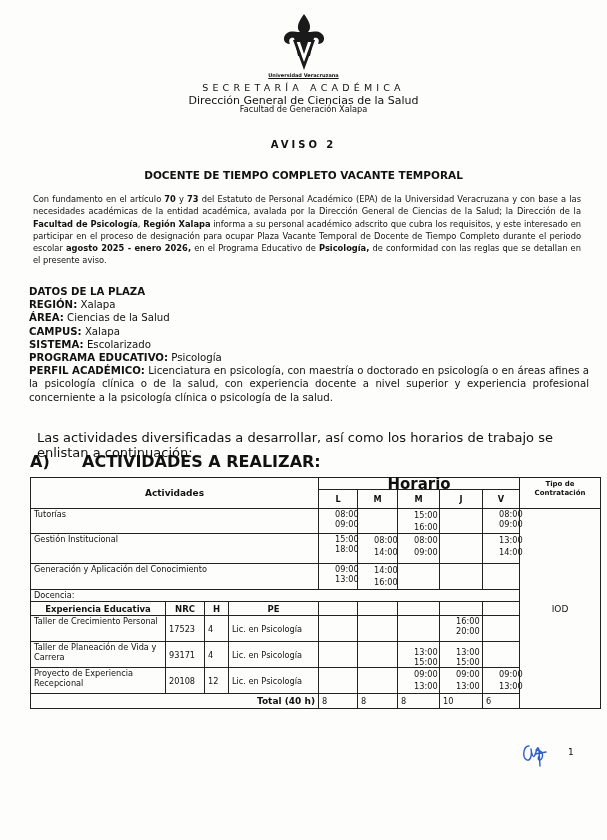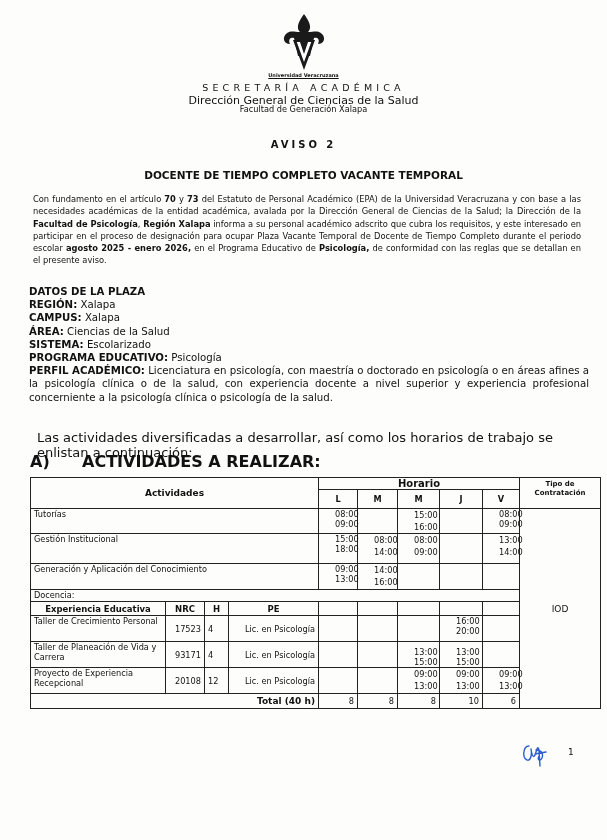--- a/index.html
+++ b/index.html
@@ -17,21 +17,21 @@
   .para { left: 33px; top: 193px; width: 548px; font-size: 8.3px; line-height: 12.3px; text-align: justify; }
   .datos { left: 29px; top: 285px; font-size: 10.2px; line-height: 13.2px; width: 560px; }
   .datos b { font-weight: bold; }
   .perfil { text-align: justify; }
   .actsintro { left: 37px; top: 430px; font-size: 13px; }
   .secA { left: 30px; top: 452px; font-size: 16px; font-weight: bold; }
   .secA .lbl { display: inline-block; width: 52px; }
   table { position: absolute; left: 30px; top: 477px; border-collapse: collapse; font-size: 8.2px; table-layout: fixed; width: 570px; }
   td { border: 1px solid #222; padding: 0 3px; vertical-align: top; line-height: 10px; }
   .hd { font-weight: bold; text-align: center; vertical-align: middle; }
-  .c { text-align: right; }
+  .c { text-align: left; }
   .tipo { font-size: 7px; font-weight: bold; text-align: center; line-height: 9px; vertical-align: top; padding-top: 2px; }
   .iod { text-align: center; vertical-align: middle; font-size: 9px; }
   .tm { text-align: left; padding-left: 16px; }
   .sig { left: 520px; top: 740px; width: 30px; height: 28px; }
   .pnum { left: 568px; top: 747px; font-size: 9px; }
 </style>
 </head>
 <body>
 
 <svg id="logo" class="abs" viewBox="0 0 56 60">
@@ -45,22 +45,22 @@
 <div class="abs center sub2">Facultad de Generación Xalapa</div>
 
 <div class="abs center aviso">AVISO 2</div>
 <div class="abs center dtc">DOCENTE DE TIEMPO COMPLETO VACANTE TEMPORAL</div>
 
 <div class="abs para"><span>Con fundamento en el artículo </span><b>70</b><span> y </span><b>73</b><span> del Estatuto de Personal Académico (EPA) de la Universidad Veracruzana y con base a las necesidades académicas de la entidad académica, avalada por la Dirección General de Ciencias de la Salud; la Dirección de la </span><b>Facultad de Psicología</b><span>, </span><b>Región Xalapa</b><span> informa a su personal académico adscrito que cubra los requisitos, y este interesado en participar en el proceso de designación para ocupar Plaza Vacante Temporal de Docente de Tiempo Completo durante el periodo escolar </span><b>agosto 2025 - enero 2026,</b><span> en el Programa Educativo de </span><b>Psicología,</b><span> de conformidad con las reglas que se detallan en el presente aviso.</span></div>
 
 <div class="abs datos">
   <div><b>DATOS DE LA PLAZA</b></div>
   <div><b>REGIÓN:</b><span> Xalapa</span></div>
+  <div><b>ÁREA:</b><span> Ciencias de la Salud</span></div>
   <div><b>CAMPUS:</b><span> Xalapa</span></div>
-  <div><b>ÁREA:</b><span> Ciencias de la Salud</span></div>
   <div><b>SISTEMA:</b><span> Escolarizado</span></div>
   <div><b>PROGRAMA EDUCATIVO:</b><span> Psicología</span></div>
   <div class="perfil"><b>PERFIL ACADÉMICO:</b><span> Licenciatura en psicología, con maestría o doctorado en psicología o en áreas afines a la psicología clínica o de la salud, con experiencia docente a nivel superior y experiencia profesional concerniente a la psicología clínica o psicología de la salud.</span></div>
 </div>
 
 <div class="abs actsintro">Las actividades diversificadas a desarrollar, así como los horarios de trabajo se enlistan a continuación:</div>
 <div class="abs secA"><span class="lbl">A)</span><span>ACTIVIDADES A REALIZAR:</span></div>
 
 <table>
   <colgroup>
@@ -71,21 +71,21 @@
     <col style="width:39px">
       <col style="width:40px">
       <col style="width:42px">
       <col style="width:43px">
       <col style="width:37px">
       <col style="width:81px">
   </colgroup>
   <tbody>
       <tr style="height:12px">
     <td colspan="4" rowspan="2" class="hd" style="font-size:9px">Actividades</td>
-    <td colspan="5" class="hd" style="font-size:10px;padding:0">Horario</td>
+    <td colspan="5" class="hd" style="font-size:15px;padding:0">Horario</td>
     <td rowspan="2" class="tipo">Tipo de Contratación</td>
   </tr>
   <tr style="height:19px">
     <td class="hd">L</td>
     <td class="hd">M</td>
     <td class="hd">M</td>
     <td class="hd">J</td>
     <td class="hd">V</td>
   </tr>
   <tr style="height:22px">

